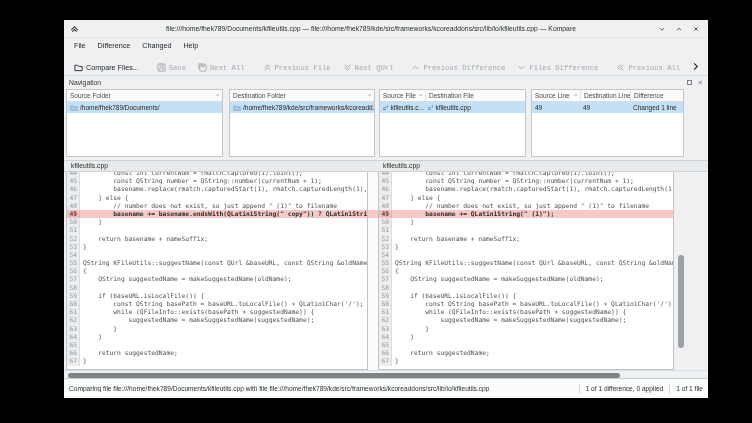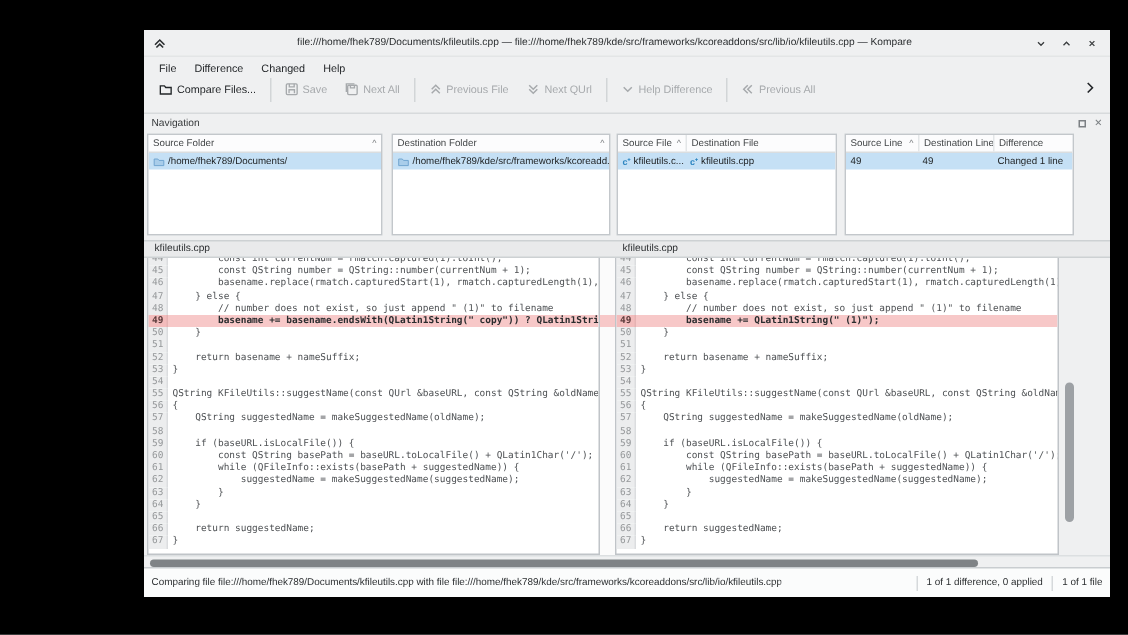--- a/index.html
+++ b/index.html
@@ -1,34 +1,34 @@
 <!DOCTYPE html>
 <html><head>
 <meta charset="utf-8">
 <style>
   html,body{margin:0;padding:0;width:752px;height:423px;background:#000;overflow:hidden;
     font-family:"Liberation Sans",sans-serif;-webkit-font-smoothing:antialiased;}
   *{box-sizing:border-box;}
-  #window{position:absolute;left:64px;top:20px;width:644px;height:378px;background:#eff0f1;color:#232629;margin-left:32px;}
+  #window{position:absolute;left:64px;top:20px;width:644px;height:378px;background:#eff0f1;color:#232629;}
 
   
   .titlebar{height:18px;position:relative;display:flex;align-items:center;background:#eff0f1;border-bottom:1px solid #e3e5e6;}
   .title{position:absolute;left:30px;right:60px;text-align:center;font-size:6.8px;color:#2b2e30;white-space:nowrap;overflow:hidden;}
   .app-icon{margin-left:6px;display:flex;z-index:1;}
   .win-controls{margin-left:auto;display:flex;gap:9px;margin-right:8px;z-index:1;color:#3a3d3f;}
   .win-controls svg{display:block;}
 
   
   .menubar{height:14px;display:flex;align-items:center;font-size:7.2px;padding-left:4px;}
   .menu-item{padding:0 6px;}
 
   
-  .toolbar{height:24px;display:flex;align-items:flex-start;font-size:7.2px;border-bottom:1px solid #d7dadc;padding:0 4px;}
+  .toolbar{height:24px;display:flex;align-items:flex-end;font-size:7.2px;border-bottom:1px solid #d7dadc;padding:0 4px;}
   .tbtn{display:flex;align-items:center;gap:3px;padding:3px 6px;color:#232629;white-space:nowrap;}
-  .tbtn.disabled{color:#a6a9ac;}
+  .tbtn.disabled{color:#a6a9ac;font-family:Liberation Mono, monospace;}
   .tbtn svg{display:block;}
   .tsep{width:1px;height:16px;background:#d2d5d7;margin:0 3px;}
   .tb-overflow{margin-left:auto;padding:2px 5px;color:#232629;}
 
   
   .dockbar{height:13px;display:flex;align-items:center;font-size:6.8px;padding:0 5px;color:#35383a;}
   .dock-icons{margin-left:auto;display:flex;gap:6px;align-items:center;color:#7c8084;}
   .float-box{width:5px;height:5px;border:1px solid #7c8084;display:inline-block;}
   .dock-close{font-size:6.5px;line-height:5px;}
 
@@ -161,24 +161,32 @@
             <path d="M2 2 L5 5 L8 2"></path>
             <path d="M2 5 L5 8 L8 5"></path>
           </svg>
       </span>
       <span>Next QUrl</span>
     </span>
     <span class="tsep"></span>
     <span class="tbtn disabled">
       <span>
         <svg width="9" height="9" viewBox="0 0 10 10" fill="none" stroke="#a6a9ac" stroke-width="1.1">
+            <path d="M2 6.5 L5 3.5 L8 6.5"></path>
+          </svg>
+      </span>
+      <span>Previous Difference</span>
+    </span>
+    <span class="tbtn disabled">
+      <span>
+        <svg width="9" height="9" viewBox="0 0 10 10" fill="none" stroke="#a6a9ac" stroke-width="1.1">
             <path d="M2 3.5 L5 6.5 L8 3.5"></path>
           </svg>
       </span>
-      <span>Help Difference</span>
+      <span>Files Difference</span>
     </span>
     <span class="tsep"></span>
     <span class="tbtn disabled">
       <span>
         <svg width="9" height="9" viewBox="0 0 10 10" fill="none" stroke="#a6a9ac" stroke-width="1.1">
             <path d="M5 2 L2 5 L5 8"></path>
             <path d="M8 2 L5 5 L8 8"></path>
           </svg>
       </span>
       <span>Previous All</span>

